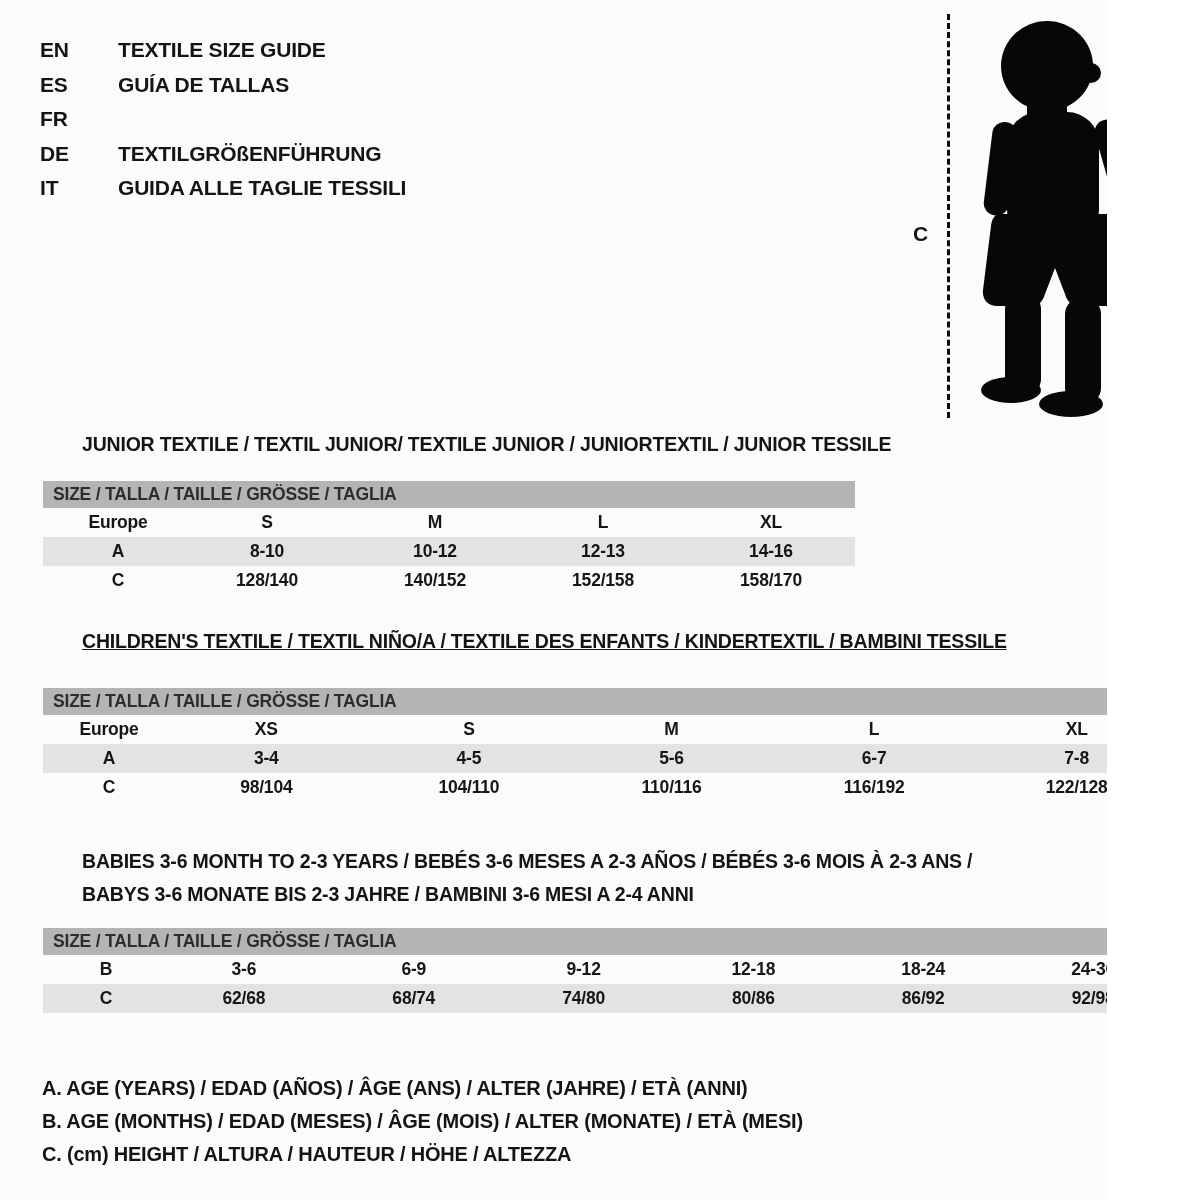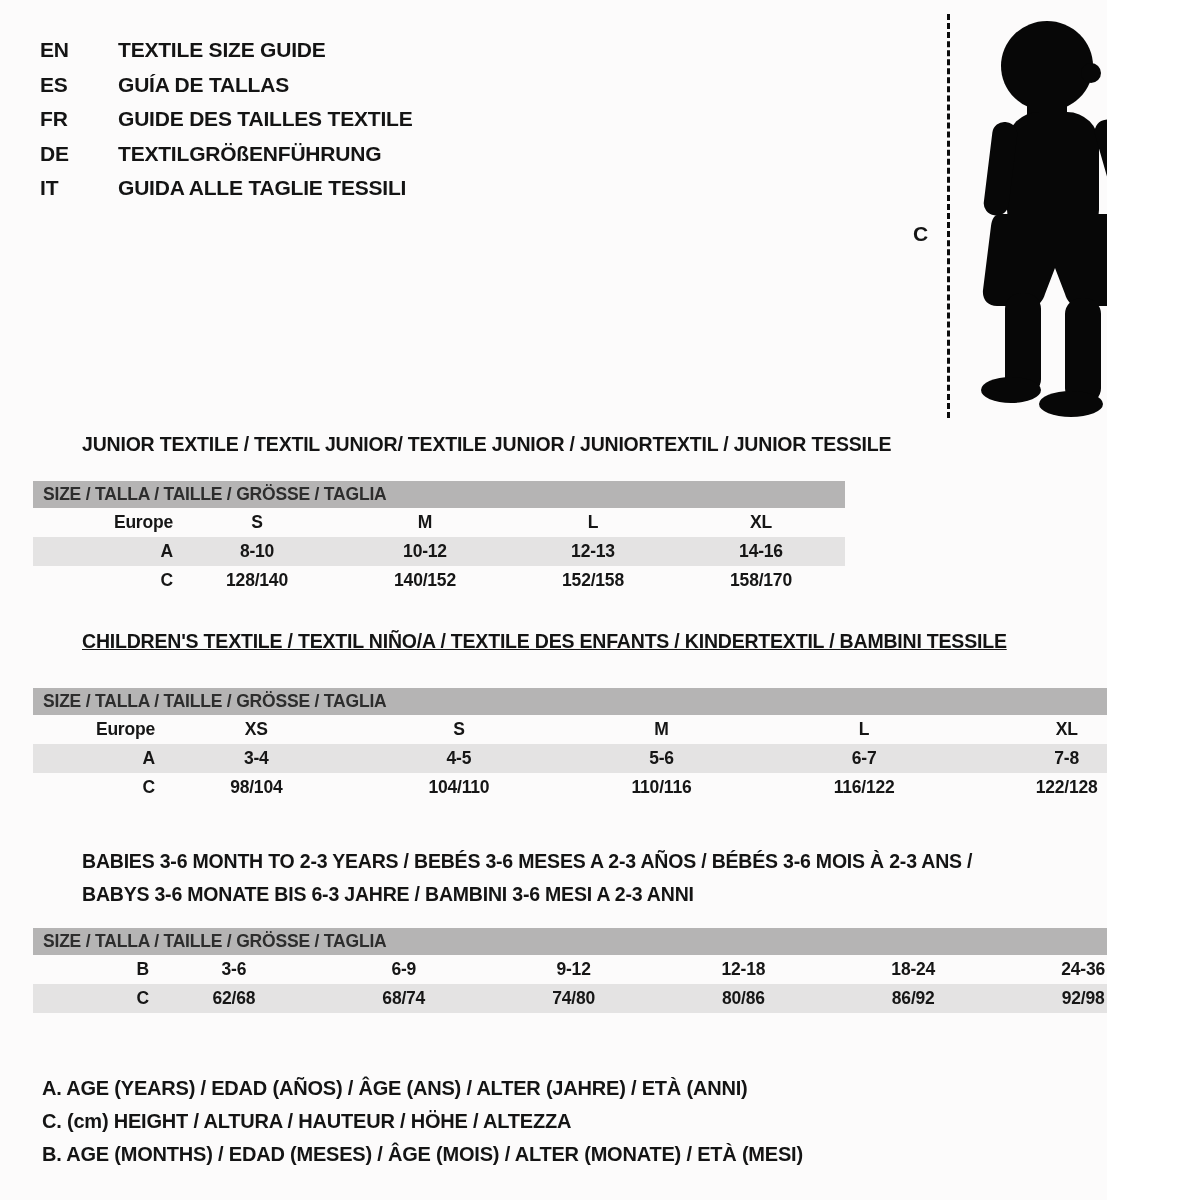--- a/index.html
+++ b/index.html
@@ -24,34 +24,34 @@
   .dash-line { position:absolute; left:42px; top:2px; height:404px; width:0; border-left:3px dashed #0c0c0c; }
   .baby-svg { position:absolute; left:62px; top:6px; }
   
   .section-title { position:absolute; left:42px; font-size:19.5px; white-space:nowrap;margin-left:40px; }
   .t-title-1 { top:433px; }
   .t-title-2 { top:630px;text-decoration:underline; }
   .t-title-3a { top:850px; }
   .t-title-3b { top:883px; }
   
   table.size-table {
-    position:absolute; left:33px;
+    position:absolute; left:43px;
     border-collapse:collapse; table-layout:fixed;
     font-size:17.5px; color:#161616;
   }
   .tbl-1 { top:481px; width:812px; }
   .tbl-2 { top:688px; width:1135px; }
   .tbl-3 { top:928px; width:1135px; }
   .size-table th {
     background:#b5b4b4; color:#2d2d2d;
     text-align:left; font-size:17.5px;
     height:27px; padding:2px 0 2px 10px;
   }
   .size-table td { height:29px; text-align:center; padding:0; }
-  .size-table td.lbl { text-align:right; padding-left:10px; }
+  .size-table td.lbl { text-align:center; padding-left:10px; }
   tr.gray { background:#e4e3e3; }
   
   .notes { position:absolute; left:42px; top:1072px; font-size:20px; line-height:33px; }
   .note-line { white-space:nowrap; }
 </style>
 </head>
 <body>
 
 <div class="page">
 
@@ -59,21 +59,20 @@
     <div class="lang-row">
       <span class="lang-code">EN</span>
       <span class="lang-title">TEXTILE SIZE GUIDE</span>
     </div>
     <div class="lang-row">
       <span class="lang-code">ES</span>
       <span class="lang-title">GUÍA DE TALLAS</span>
     </div>
     <div class="lang-row">
       <span class="lang-code">FR</span>
-      <span class="lang-title">GUIDE DES TAILLES TEXTILE</span>
     </div>
     <div class="lang-row">
       <span class="lang-code">DE</span>
       <span class="lang-title">TEXTILGRÖßENFÜHRUNG</span>
     </div>
     <div class="lang-row">
       <span class="lang-code">IT</span>
       <span class="lang-title">GUIDA ALLE TAGLIE TESSILI</span>
     </div>
   </div>
@@ -167,28 +166,28 @@
         <td>4-5</td>
         <td>5-6</td>
         <td>6-7</td>
         <td>7-8</td>
       </tr>
       <tr>
         <td class="lbl">C</td>
         <td>98/104</td>
         <td>104/110</td>
         <td>110/116</td>
-        <td>116/122</td>
+        <td>116/192</td>
         <td>122/128</td>
       </tr>
     </tbody>
   </table>
 
   <div class="section-title t-title-3a">BABIES 3-6 MONTH TO 2-3 YEARS / BEBÉS 3-6 MESES A 2-3 AÑOS / BÉBÉS 3-6 MOIS À 2-3 ANS /</div>
-  <div class="section-title t-title-3b">BABYS 3-6 MONATE BIS 6-3 JAHRE / BAMBINI 3-6 MESI A 2-3 ANNI</div>
+  <div class="section-title t-title-3b">BABYS 3-6 MONATE BIS 2-3 JAHRE / BAMBINI 3-6 MESI A 2-4 ANNI</div>
   <table class="size-table tbl-3">
     <colgroup>
         <col style="width:116px">
         <col>
         <col>
         <col>
         <col>
         <col>
         <col>
       </colgroup>
@@ -214,17 +213,17 @@
         <td>74/80</td>
         <td>80/86</td>
         <td>86/92</td>
         <td>92/98</td>
       </tr>
     </tbody>
   </table>
 
   <div class="notes">
     <div class="note-line">A. AGE (YEARS) / EDAD (AÑOS) / ÂGE (ANS) / ALTER (JAHRE) / ETÀ (ANNI)</div>
+    <div class="note-line">B. AGE (MONTHS) / EDAD (MESES) / ÂGE (MOIS) / ALTER (MONATE) / ETÀ (MESI)</div>
     <div class="note-line">C. (cm) HEIGHT / ALTURA / HAUTEUR / HÖHE / ALTEZZA</div>
-    <div class="note-line">B. AGE (MONTHS) / EDAD (MESES) / ÂGE (MOIS) / ALTER (MONATE) / ETÀ (MESI)</div>
   </div>
 
 </div>
 
 </body></html>

